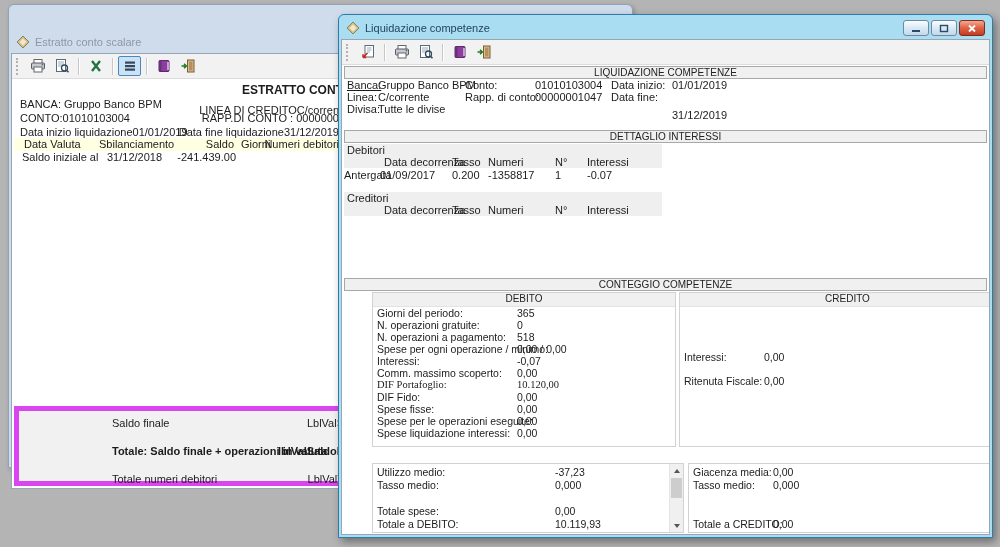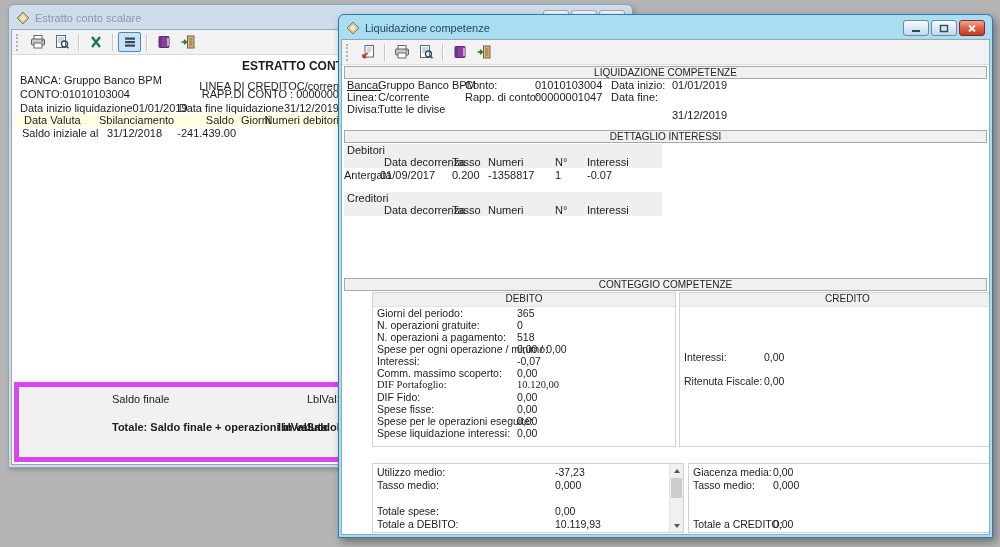--- a/index.html
+++ b/index.html
@@ -16,21 +16,21 @@
     box-shadow:2px 2px 5px rgba(0,0,0,.22);
     z-index:1;
   }
   .front-window{
     left:338px;top:14px;width:655px;height:524px;
     background:#a9ddf2;border:1px solid #2e7ba8;
     box-shadow:3px 4px 9px rgba(0,0,0,.38);
     z-index:2;
   }
   .titlebar{height:22px;display:flex;align-items:center;gap:5px;padding:0 5px;font-size:11px;white-space:nowrap;}
-  .back-window .titlebar{color:#8d98a6;}
+  .back-window .titlebar{color:#8d98a6;margin-top:24px;}
   .front-window .titlebar{color:#24455f;}
   .caption-group{margin-left:auto;display:flex;gap:2px;}
   .cap-btn{width:26px;height:16px;border:1px solid #6e8aa2;border-radius:3px;
     background:linear-gradient(#fbfdfe,#dcebf6 45%,#c2d8ea);
     display:flex;align-items:center;justify-content:center;padding:0;}
   .front-window .cap-close{background:linear-gradient(#f2a893,#e2674a 45%,#c33a22);border-color:#7e2d1c;}
   .back-window .cap-btn{border-color:#9aa6b2;background:linear-gradient(#f6f8fa,#e2e8ee 45%,#ccd6e0);}
   .win-body{display:flex;flex-direction:column;height:calc(100% - 22px);background:#f2f2f2;border:1px solid #97a6b4;box-sizing:border-box;}
   .toolbar{flex:0 0 24px;display:flex;align-items:center;gap:1px;padding:0 2px;background:#f2f2f2;border-bottom:1px solid #dcdcdc;}
   .grip{width:3px;height:17px;border-left:2px dotted #b2b2b2;margin:0 4px 0 2px;}
@@ -172,20 +172,24 @@
 
       <div class="summary">
         <div class="sum-row" style="top:6px;">
           <span class="lb">Saldo finale</span>
           <span class="vl">LblValS</span>
         </div>
         <div class="sum-row bold" style="top:34px;">
           <span class="lb">Totale: Saldo finale + operazioni in valuta</span>
           <span class="vl">lblValSaldoE</span>
         </div>
+        <div class="sum-row" style="top:62px;">
+          <span class="lb">Totale numeri debitori</span>
+          <span class="vl">LblValT</span>
+        </div>
         <div class="sum-row" style="top:76px;">
           <span class="lb">Totale numeri creditori</span>
           <span class="vl">LblValT</span>
         </div>
       </div>
     </div>
   </div>
 </div>
 
 <div class="window front-window">

